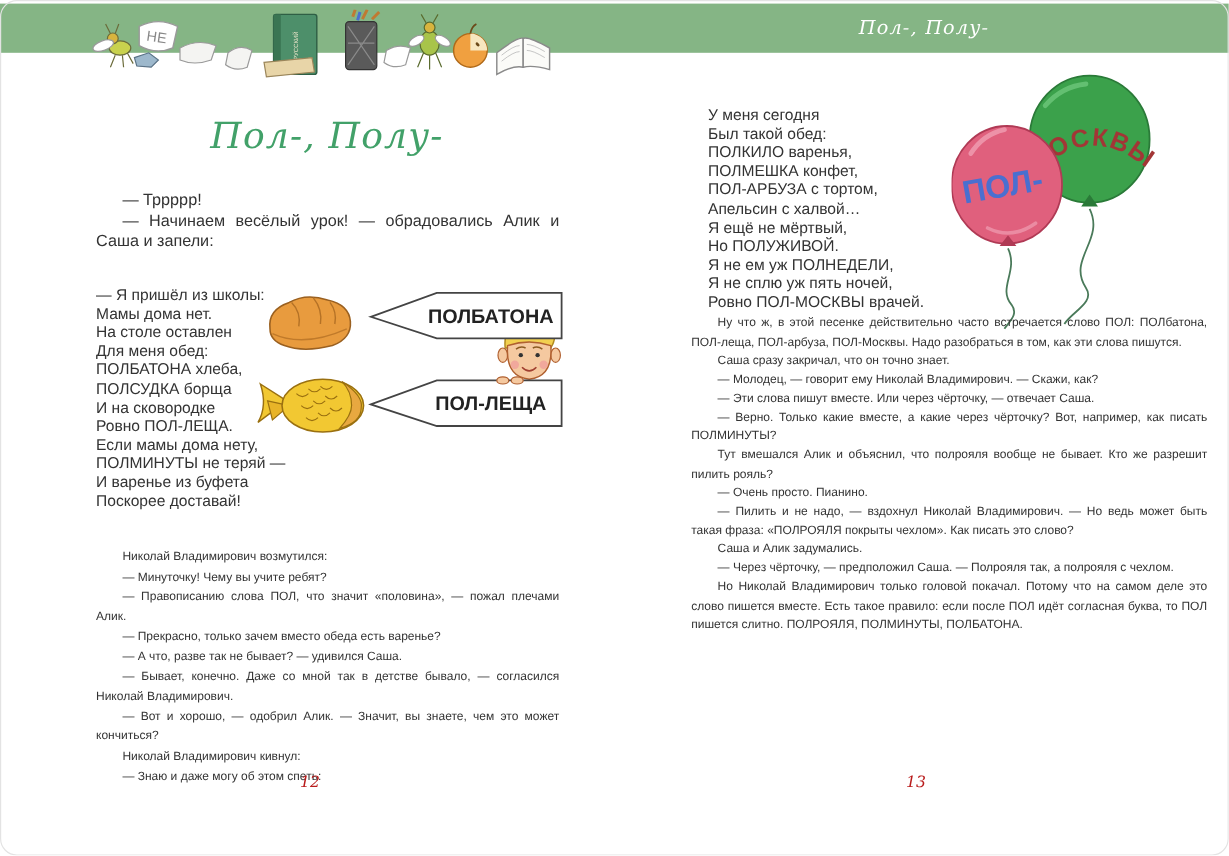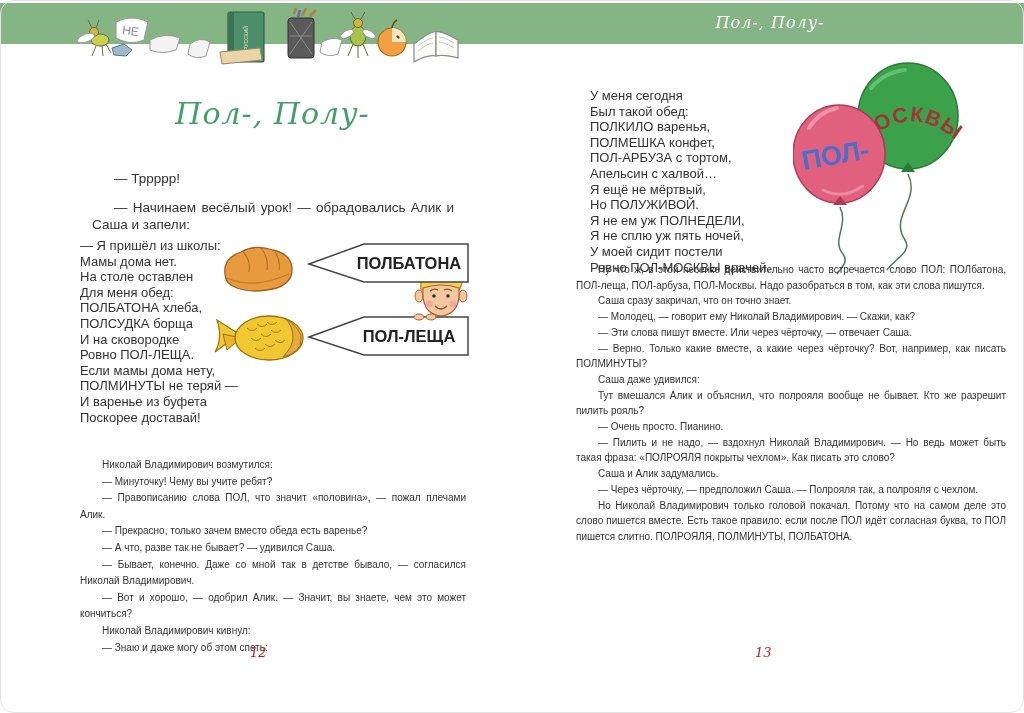--- a/index.html
+++ b/index.html
@@ -24,21 +24,21 @@
     font-size:16px;letter-spacing:1px;
   }
   .decor-strip{position:absolute;left:70px;top:8px;width:395px;height:62px;}
   
   .page-title{
     position:absolute;top:96px;left:80px;width:385px;text-align:center;
     font-family:"DejaVu Serif",serif;font-style:italic;
     font-size:30px;color:#42a169;letter-spacing:1px;
   }
   .intro{position:absolute;left:80px;top:158px;width:386px;}
-  .intro p{margin:12px;font-size:13.5px;line-height:17px;text-align:justify;text-indent:22px;}
+  .intro p{margin:0;font-size:13.5px;line-height:17px;text-align:justify;text-indent:22px;}
   .poem{position:absolute;font-size:13px;line-height:15.6px;}
   .poem div{white-space:nowrap;}
   .poem-left{left:80px;top:238px;width:150px;}
   .poem-right{left:590px;top:60px;width:230px;margin-top:28px;}
   .prose p{margin:0;font-size:10px;text-align:justify;text-indent:22px;}
   .prose-left{position:absolute;left:80px;top:457px;width:386px;}
   .prose-left p{line-height:16.6px;}
   .prose-right{position:absolute;left:576px;top:262px;width:430px;}
   .prose-right p{line-height:15.7px;}
   .page-num{
@@ -207,21 +207,20 @@
   <div>У меня сегодня</div>
   <div>Был такой обед:</div>
   <div>ПОЛКИЛО варенья,</div>
   <div>ПОЛМЕШКА конфет,</div>
   <div>ПОЛ-АРБУЗА с тортом,</div>
   <div>Апельсин с халвой…</div>
   <div>Я ещё не мёртвый,</div>
   <div>Но ПОЛУЖИВОЙ.</div>
   <div>Я не ем уж ПОЛНЕДЕЛИ,</div>
   <div>Я не сплю уж пять ночей,</div>
-  <div>У моей сидит постели</div>
   <div>Ровно ПОЛ-МОСКВЫ врачей.</div>
 </div>
 
 <svg class="illu-balloons" viewBox="0 0 215 228">
   <defs>
     <path id="arcGreen" d="M 70,98 Q 114,52 162,92" fill="none"></path>
   </defs>
 
   <g>
     <ellipse cx="115" cy="68" rx="50" ry="53" fill="#3ba14b" stroke="#2a7a38" stroke-width="1.5"></ellipse>
@@ -242,21 +241,20 @@
     <text x="44" y="116" font-size="27" font-weight="bold" fill="#4a6fd0" text-anchor="middle" transform="rotate(-10 44 116)">ПОЛ-</text>
   </g>
 </svg>
 
 <div class="prose prose-right">
   <p>Ну что ж, в этой песенке действительно часто встречается слово ПОЛ: ПОЛбатона, ПОЛ-леща, ПОЛ-арбуза, ПОЛ-Москвы. Надо разобраться в том, как эти слова пишутся.</p>
   <p>Саша сразу закричал, что он точно знает.</p>
   <p>— Молодец, — говорит ему Николай Владимирович. — Скажи, как?</p>
   <p>— Эти слова пишут вместе. Или через чёрточку, — отвечает Саша.</p>
   <p>— Верно. Только какие вместе, а какие через чёрточку? Вот, например, как писать ПОЛМИНУТЫ?</p>
-  <p>Саша даже удивился:</p>
   <p>Тут вмешался Алик и объяснил, что полрояля вообще не бывает. Кто же разрешит пилить рояль?</p>
   <p>— Очень просто. Пианино.</p>
   <p>— Пилить и не надо, — вздохнул Николай Владимирович. — Но ведь может быть такая фраза: «ПОЛРОЯЛЯ покрыты чехлом». Как писать это слово?</p>
   <p>Саша и Алик задумались.</p>
   <p>— Через чёрточку, — предположил Саша. — Полрояля так, а полрояля с чехлом.</p>
   <p>Но Николай Владимирович только головой покачал. Потому что на самом деле это слово пишется вместе. Есть такое правило: если после ПОЛ идёт согласная буква, то ПОЛ пишется слитно. ПОЛРОЯЛЯ, ПОЛМИНУТЫ, ПОЛБАТОНА.</p>
 </div>
 
 <div class="page-num right">13</div>
 

